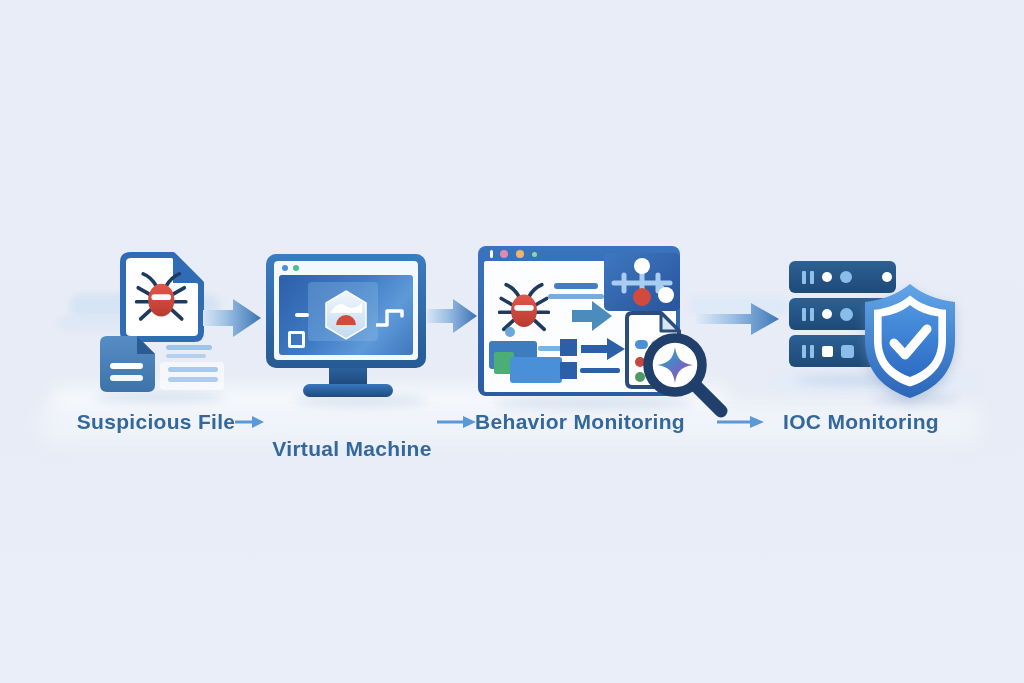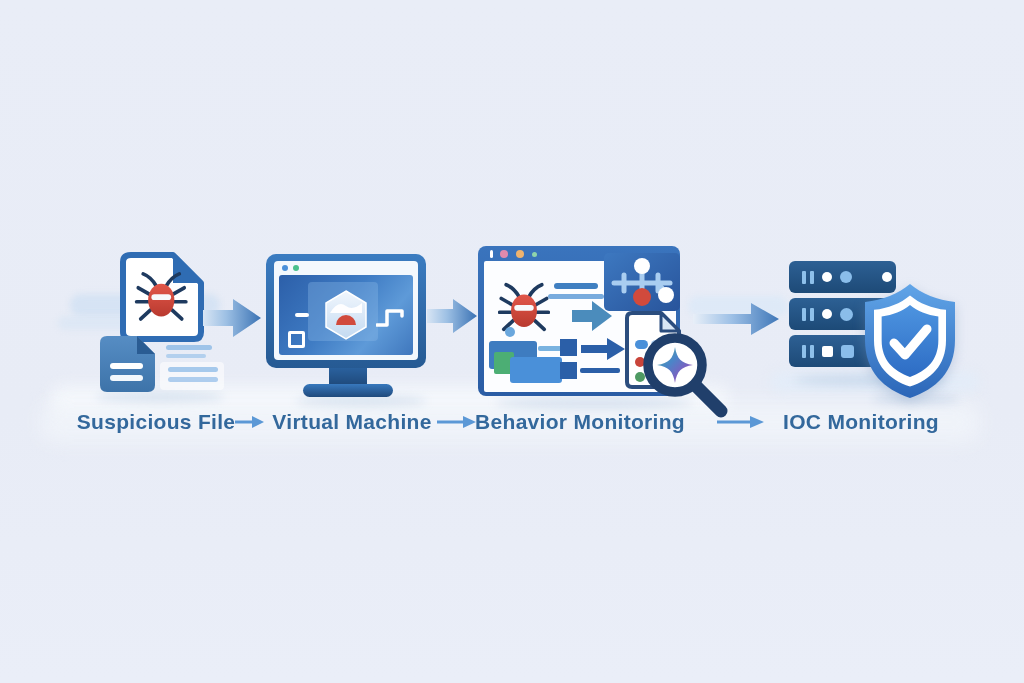--- a/index.html
+++ b/index.html
@@ -299,21 +299,21 @@
     <path d="M50,3 C62,13 77,19 95,21 V59 C95,91 76,108 50,117 C24,108 5,91 5,59 V21 C23,19 38,13 50,3 Z" fill="#ffffff" transform="translate(50,60) scale(0.80) translate(-50,-60)"></path>
     <path d="M50,3 C62,13 77,19 95,21 V59 C95,91 76,108 50,117 C24,108 5,91 5,59 V21 C23,19 38,13 50,3 Z" fill="url(#shI)" transform="translate(50,60) scale(0.63) translate(-50,-60)"></path>
     <path d="M34,62 L45,74 L67,48" stroke="#ffffff" stroke-width="9" fill="none" stroke-linecap="round" stroke-linejoin="round"></path>
   </svg>
 
   <div class="step-label" style="left:156px;">Suspicious File</div>
   <svg class="abs" style="left:234px;top:415px;" width="30" height="14" viewBox="0 0 30 14">
     <line x1="1" y1="7" x2="19" y2="7" stroke="#5b98d6" stroke-width="3"></line>
     <polygon points="18,1 30,7 18,13" fill="#5b98d6"></polygon>
   </svg>
-  <div class="step-label" style="left:352px;">Virtual Machine</div>
+  <div class="step-label" style="left:352px;margin-top:27px;">Virtual Machine</div>
   <svg class="abs" style="left:436px;top:415px;" width="40" height="14" viewBox="0 0 40 14">
     <line x1="1" y1="7" x2="28" y2="7" stroke="#5b98d6" stroke-width="3"></line>
     <polygon points="27,1 40,7 27,13" fill="#5b98d6"></polygon>
   </svg>
   <div class="step-label" style="left:580px;">Behavior Monitoring</div>
   <svg class="abs" style="left:716px;top:415px;" width="48" height="14" viewBox="0 0 48 14">
     <line x1="1" y1="7" x2="35" y2="7" stroke="#5b98d6" stroke-width="3"></line>
     <polygon points="34,1 48,7 34,13" fill="#5b98d6"></polygon>
   </svg>
   <div class="step-label" style="left:861px;">IOC Monitoring</div>

